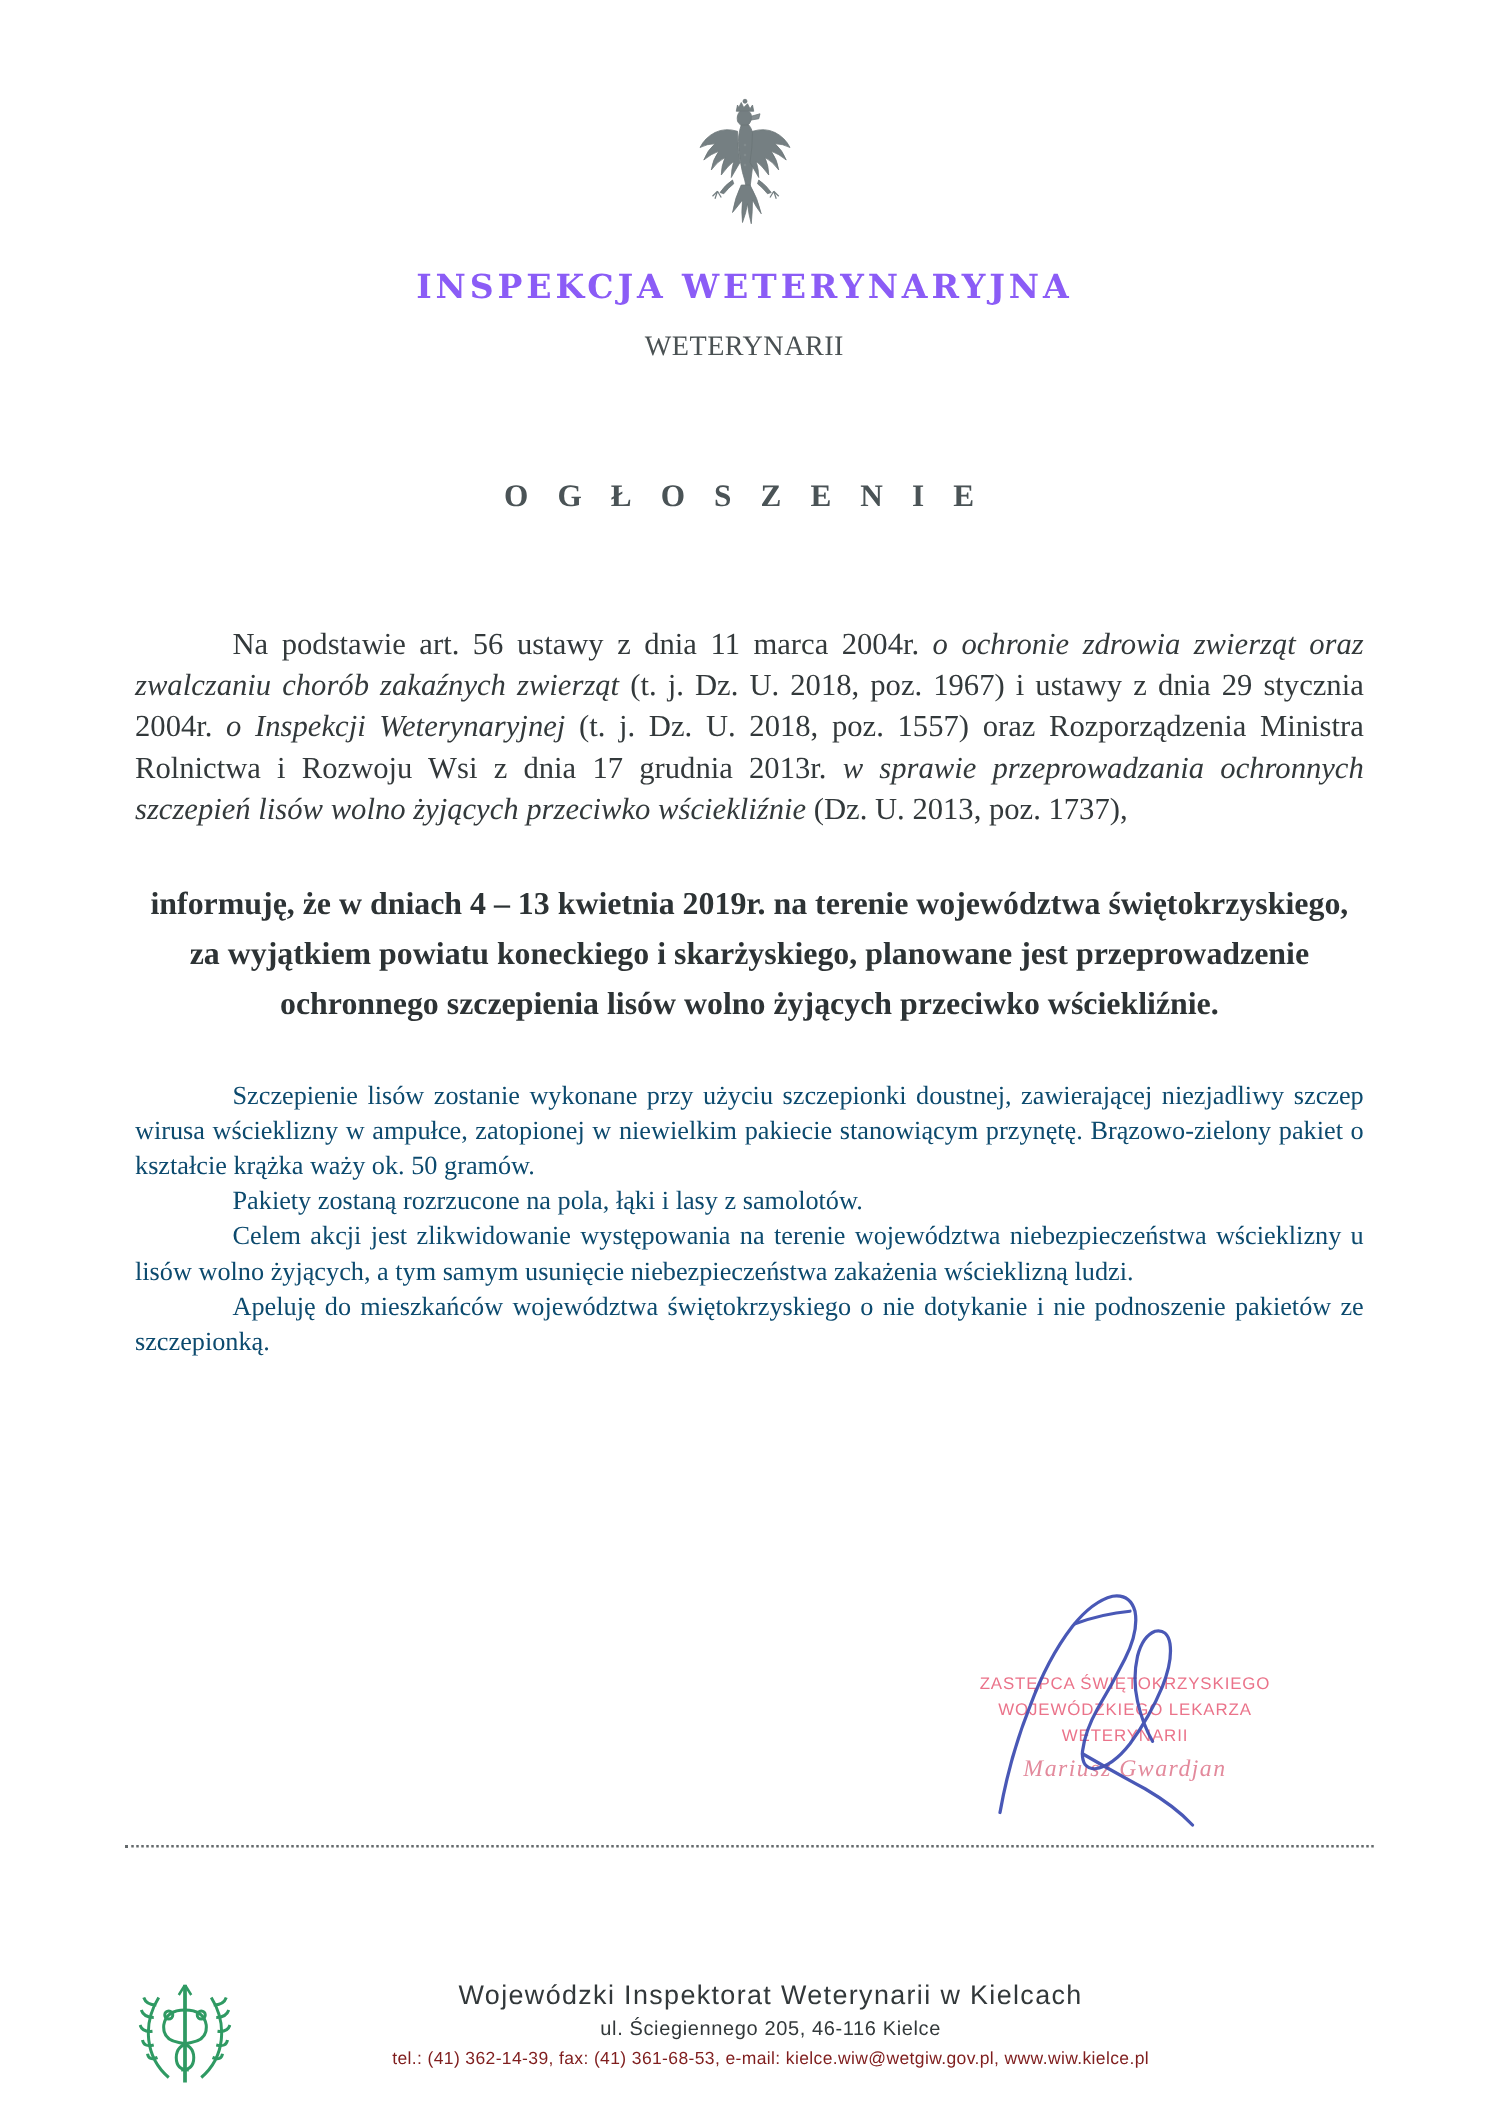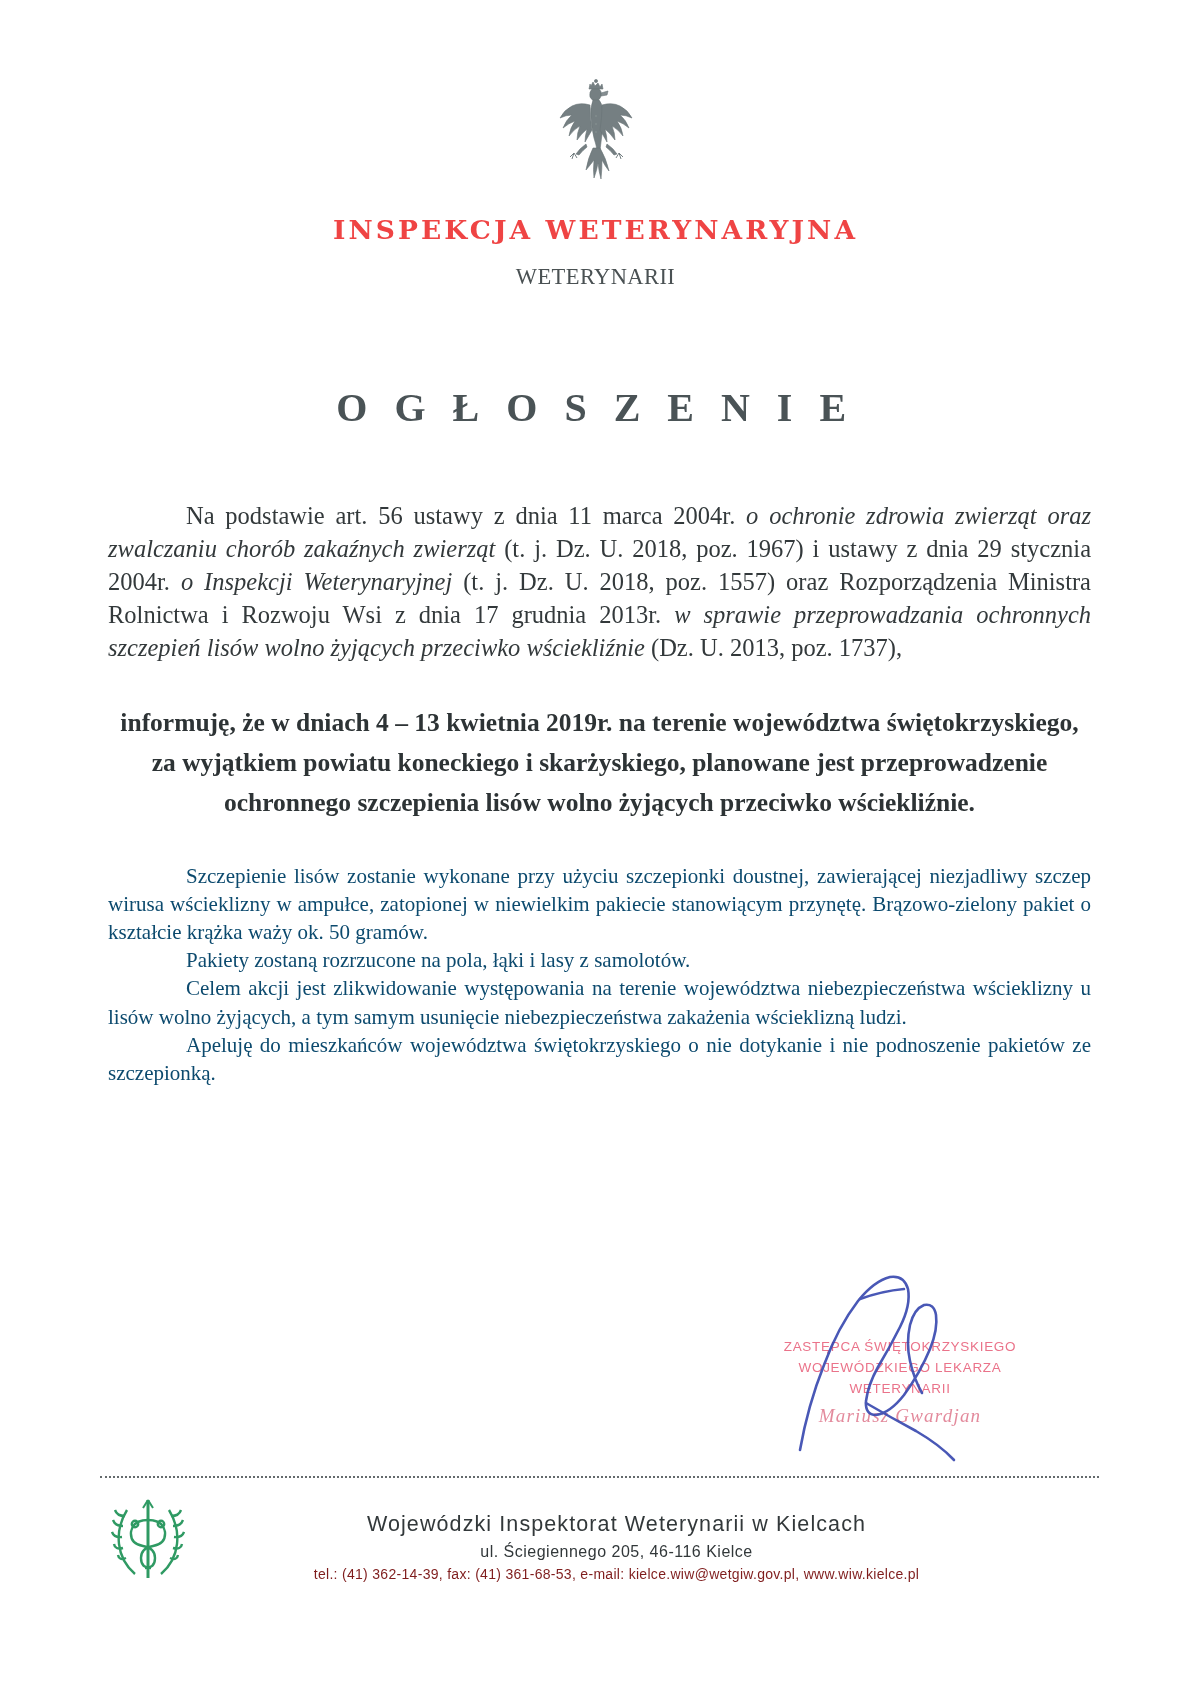--- a/index.html
+++ b/index.html
@@ -37,39 +37,39 @@
     opacity: 0.92;
   }
 
   .org-title {
     margin-top: 18px;
     text-align: center;
     font-family: "DejaVu Serif", serif;
     font-weight: bold;
     font-size: 26.5px;
     letter-spacing: 3.1px;
-    color: #ef4444;
+    color: #8b5cf6;
   }
   .org-sub {
     margin-top: 18px;
     text-align: center;
     font-family: "Liberation Serif", serif;
     font-size: 22.5px;
     line-height: 1.28;
     letter-spacing: 0.4px;
     color: #4a5153;
   }
 
   
   .doc-title {
     margin-top: 92px;
     text-align: center;
     font-family: "Liberation Serif", serif;
     font-weight: bold;
-    font-size: 40px;
+    font-size: 25px;
     letter-spacing: 8.5px;
     color: #4a5356;
   }
 
   
   .body-col {
     position: absolute;
     left: 108px;
     right: 100px;
     top: 500px;
@@ -160,23 +160,23 @@
     left: 100px;
     right: 92px;
     top: 1476px;
     border-top: 2px dotted #4a5153;
     opacity: 0.85;
   }
   .footer {
     position: absolute;
     left: 92px;
     right: 92px;
-    top: 1480px;
+    top: 1568px;
     display: flex;
-    align-items: flex-end;
+    align-items: center;
   }
   .footer-logo {
     width: 112px;
     flex: 0 0 112px;
     display: flex;
     justify-content: center;
     padding-top: 6px;
   }
   .footer-logo svg { width: 74px; height: 96px; }
   .footer-text {

